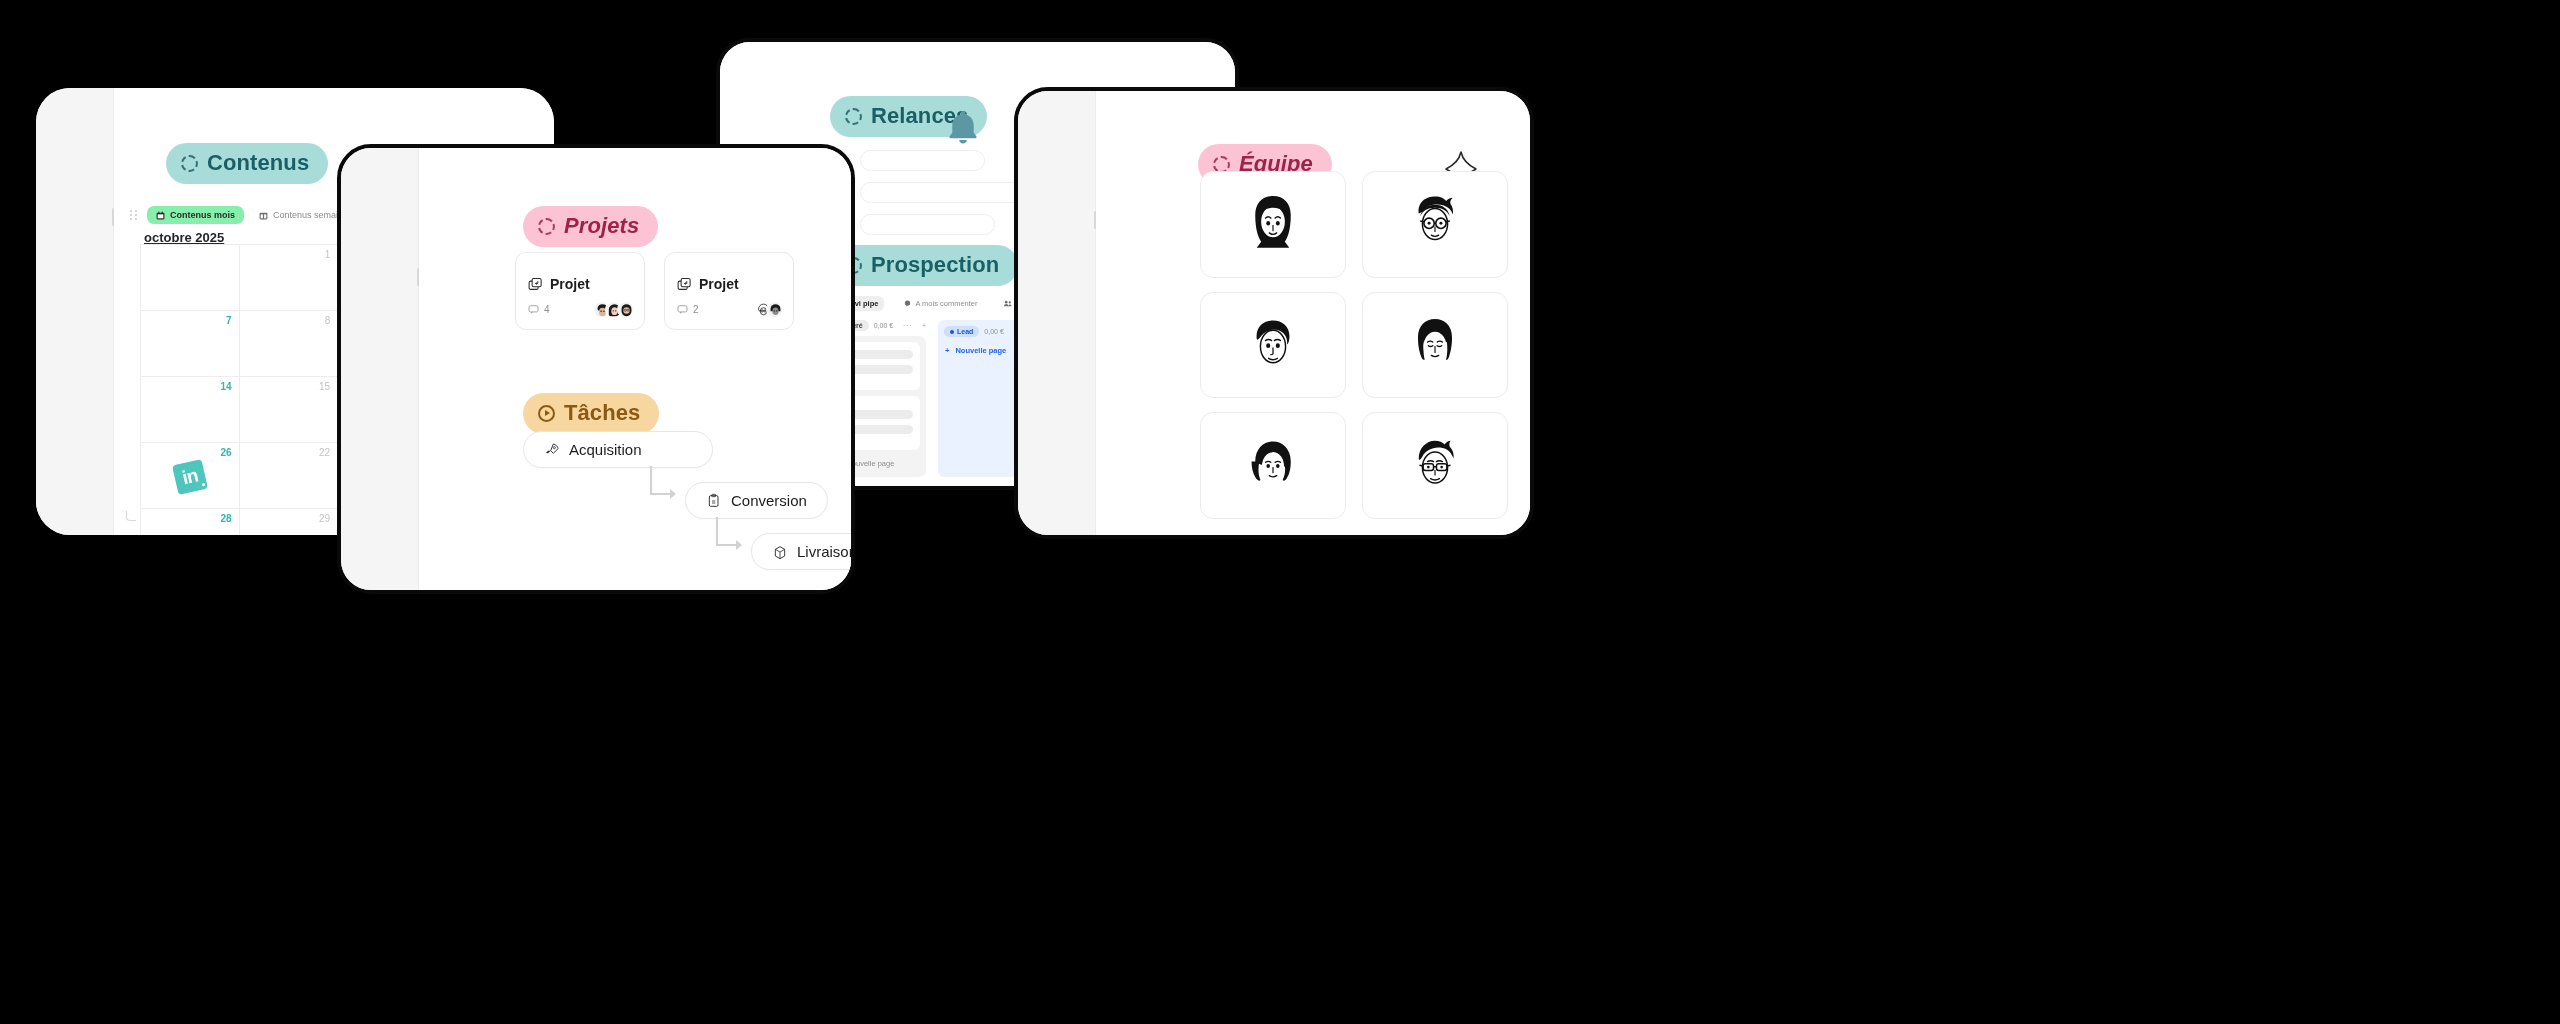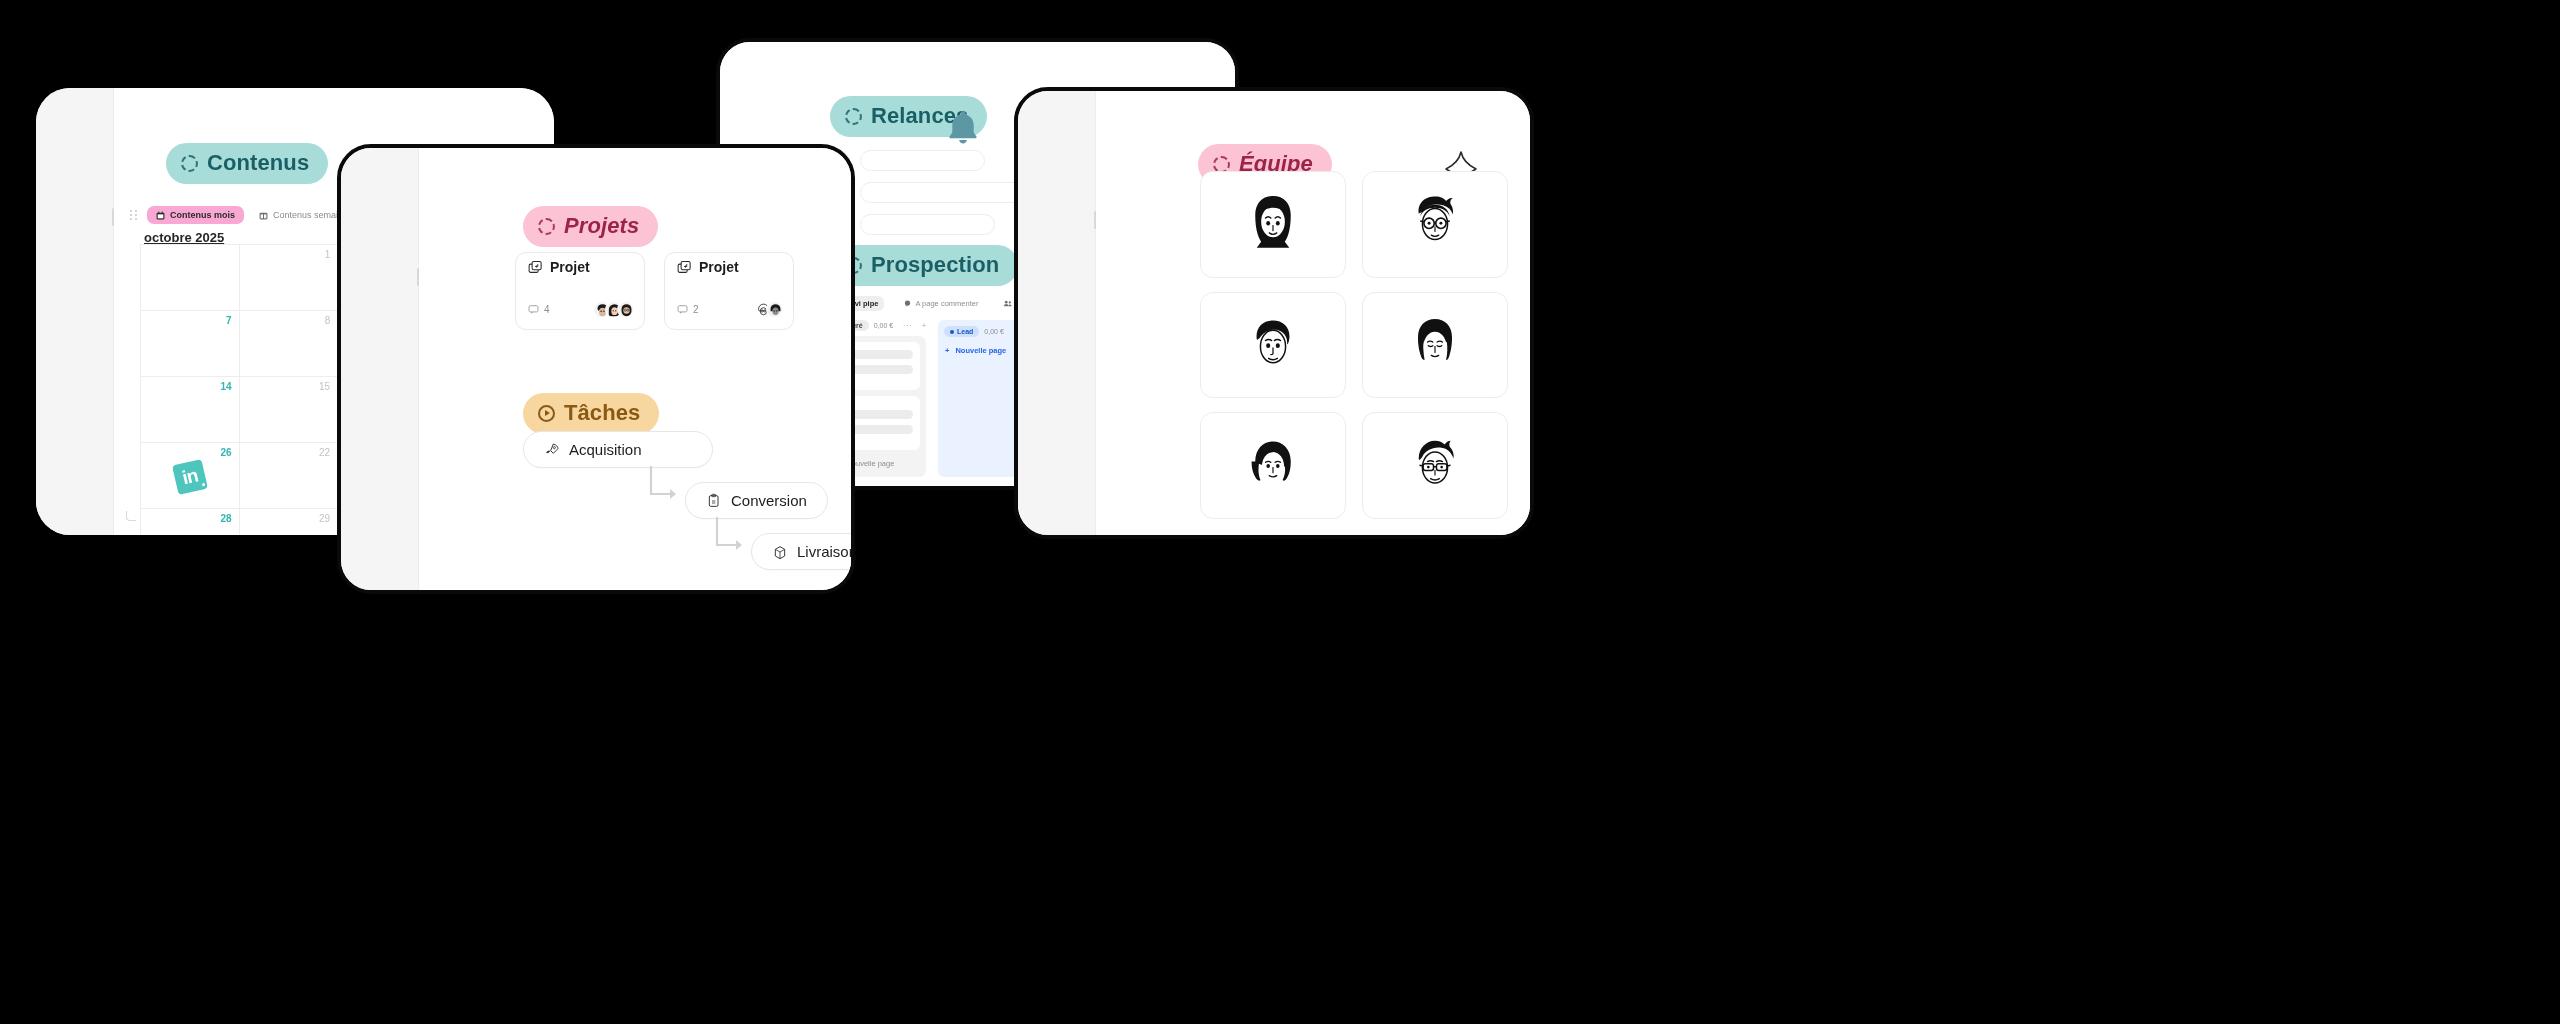--- a/index.html
+++ b/index.html
@@ -83,21 +83,21 @@
     border-radius: 0 0 0 4px; opacity:.8;
   }
   .c1-badge { position:absolute; left:52px; top:55px; }
   .c1-tabs { position:absolute; left:16px; top:118px; display:flex; align-items:center; gap:6px; }
   .dots6 { width:7px; height:11px; display:grid; grid-template-columns:2px 2px; grid-template-rows:2px 2px 2px; gap:2px 3px; margin-right:4px; }
   .dots6 i { background:#c9c9c9; border-radius:50%; display:block; }
   .tab {
     display:inline-flex; align-items:center; gap:5px;
     font-size:9px; color:#8b8b8b; padding:4px 9px; border-radius:7px; white-space:nowrap;
   }
-  .tab.active { background:#f9a8d4; color:#2b2b2b; font-weight:700; }
+  .tab.active { background:#86efac; color:#2b2b2b; font-weight:700; }
   .mini-ico { width:9px; height:9px; flex:0 0 auto; }
   .c1-month { position:absolute; left:30px; top:142px; font-size:13px; font-weight:700; color:#23272b;text-decoration:underline; }
   .cal {
     position:absolute; left:26px; top:156px; right:-80px; bottom:-40px;
     display:grid;
     grid-template-columns: repeat(5, 1fr);
     grid-template-rows: repeat(5, 1fr);
     border-top:1px solid #ededed; border-left:1px solid #ededed;
   }
   .cell { border-right:1px solid #ededed; border-bottom:1px solid #ededed; position:relative; }
@@ -128,21 +128,21 @@
   .li::after { content:''; position:absolute; right:2px; bottom:3px; width:3px;height:3px;border-radius:50%;background:#fff; }
 
   
   #card-projets { left: 337px; top: 144px; width: 518px; height: 450px; }
   #card-projets .rail { width: 78px; }
   #card-projets .body { left: 78px; }
   .c2-badge { position:absolute; left:104px; top:58px; }
   .proj-row { position:absolute; left:96px; top:104px; display:flex; gap:19px; }
   .proj-card {
     width:130px; height:78px; border:1px solid #e9e9e9; border-radius:11px;
-    background:#fff; padding:6px 12px; position:relative;
+    background:#fff; padding:23px 12px; position:relative;
   }
   .proj-title { display:flex; align-items:center; gap:7px; font-size:14px; font-weight:600; color:#1d1d1f; }
   .proj-foot { position:absolute; left:12px; right:10px; bottom:11px; display:flex; align-items:center; justify-content:space-between; }
   .cmt { display:flex; align-items:center; gap:5px; font-size:10px; color:#8e8e8e; }
   .faces { display:flex; }
   .faces .f { width:17px; height:17px; border-radius:50%; margin-left:-5px; border:1.5px solid #fff; overflow:hidden; background:#fff; }
   .faces .f:first-child { margin-left:0; }
 
   .c3-badge { position:absolute; left:104px; top:245px; }
   .flow { position:absolute; left:104px; top:283px; }
@@ -395,21 +395,21 @@
             <svg width="7" height="7" viewBox="0 0 16 16">
               <path d="M3 2h10v6a5 5 0 0 1-10 0z" fill="#2b2b2b"></path>
             </svg>
             <span>Suivi pipe</span>
           </span>
           <span class="ptab">
             <svg width="7" height="7" viewBox="0 0 16 16">
               <circle cx="8" cy="7" r="6" fill="#6f6f6f"></circle>
                 <path d="M5 12l-1 3 4-2z" fill="#6f6f6f"></path>
             </svg>
-            <span>A page commenter</span>
+            <span>A mois commenter</span>
           </span>
           <span class="ptab">
             <svg width="8" height="7" viewBox="0 0 18 14">
               <circle cx="5" cy="4" r="3" fill="#6f6f6f"></circle>
                 <circle cx="13" cy="4.5" r="2.5" fill="#6f6f6f"></circle>
               <path d="M0 13c0-3 2.2-5 5-5s5 2 5 5z" fill="#6f6f6f"></path>
                 <path d="M9.5 13c.3-2.5 2-4 3.8-4 2 0 3.7 1.7 3.7 4z" fill="#6f6f6f"></path>
             </svg>
             <span>Todo el mundo</span>
           </span>

